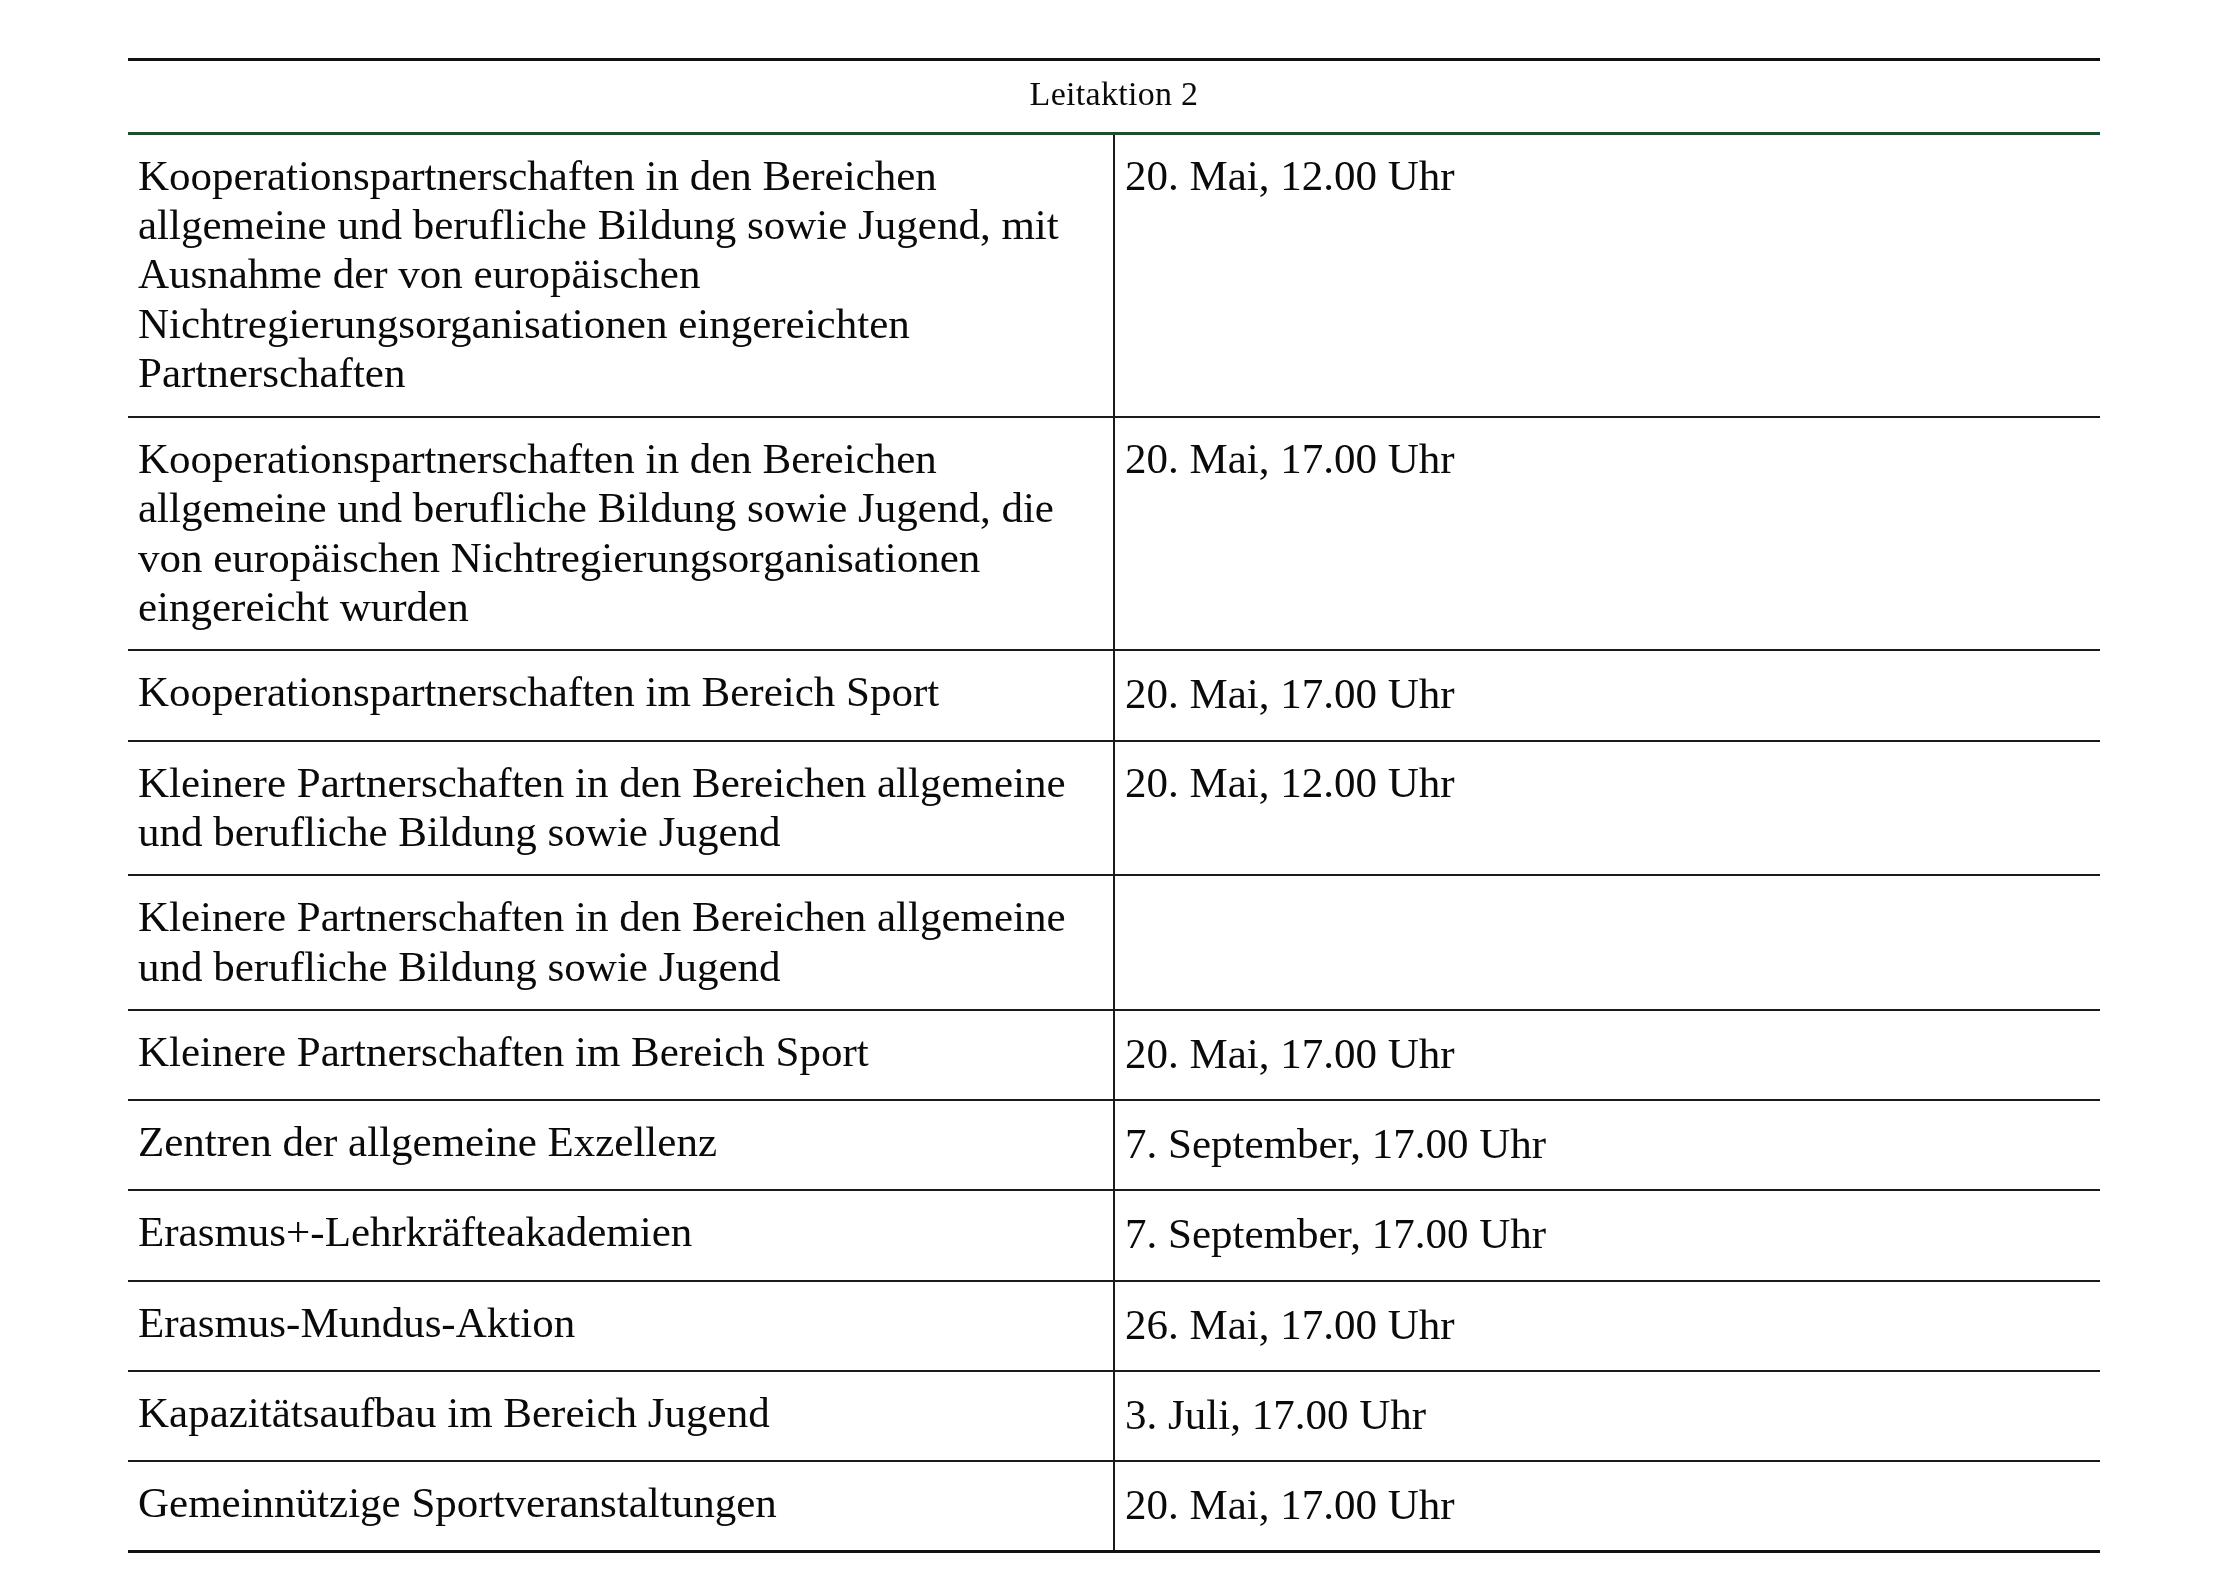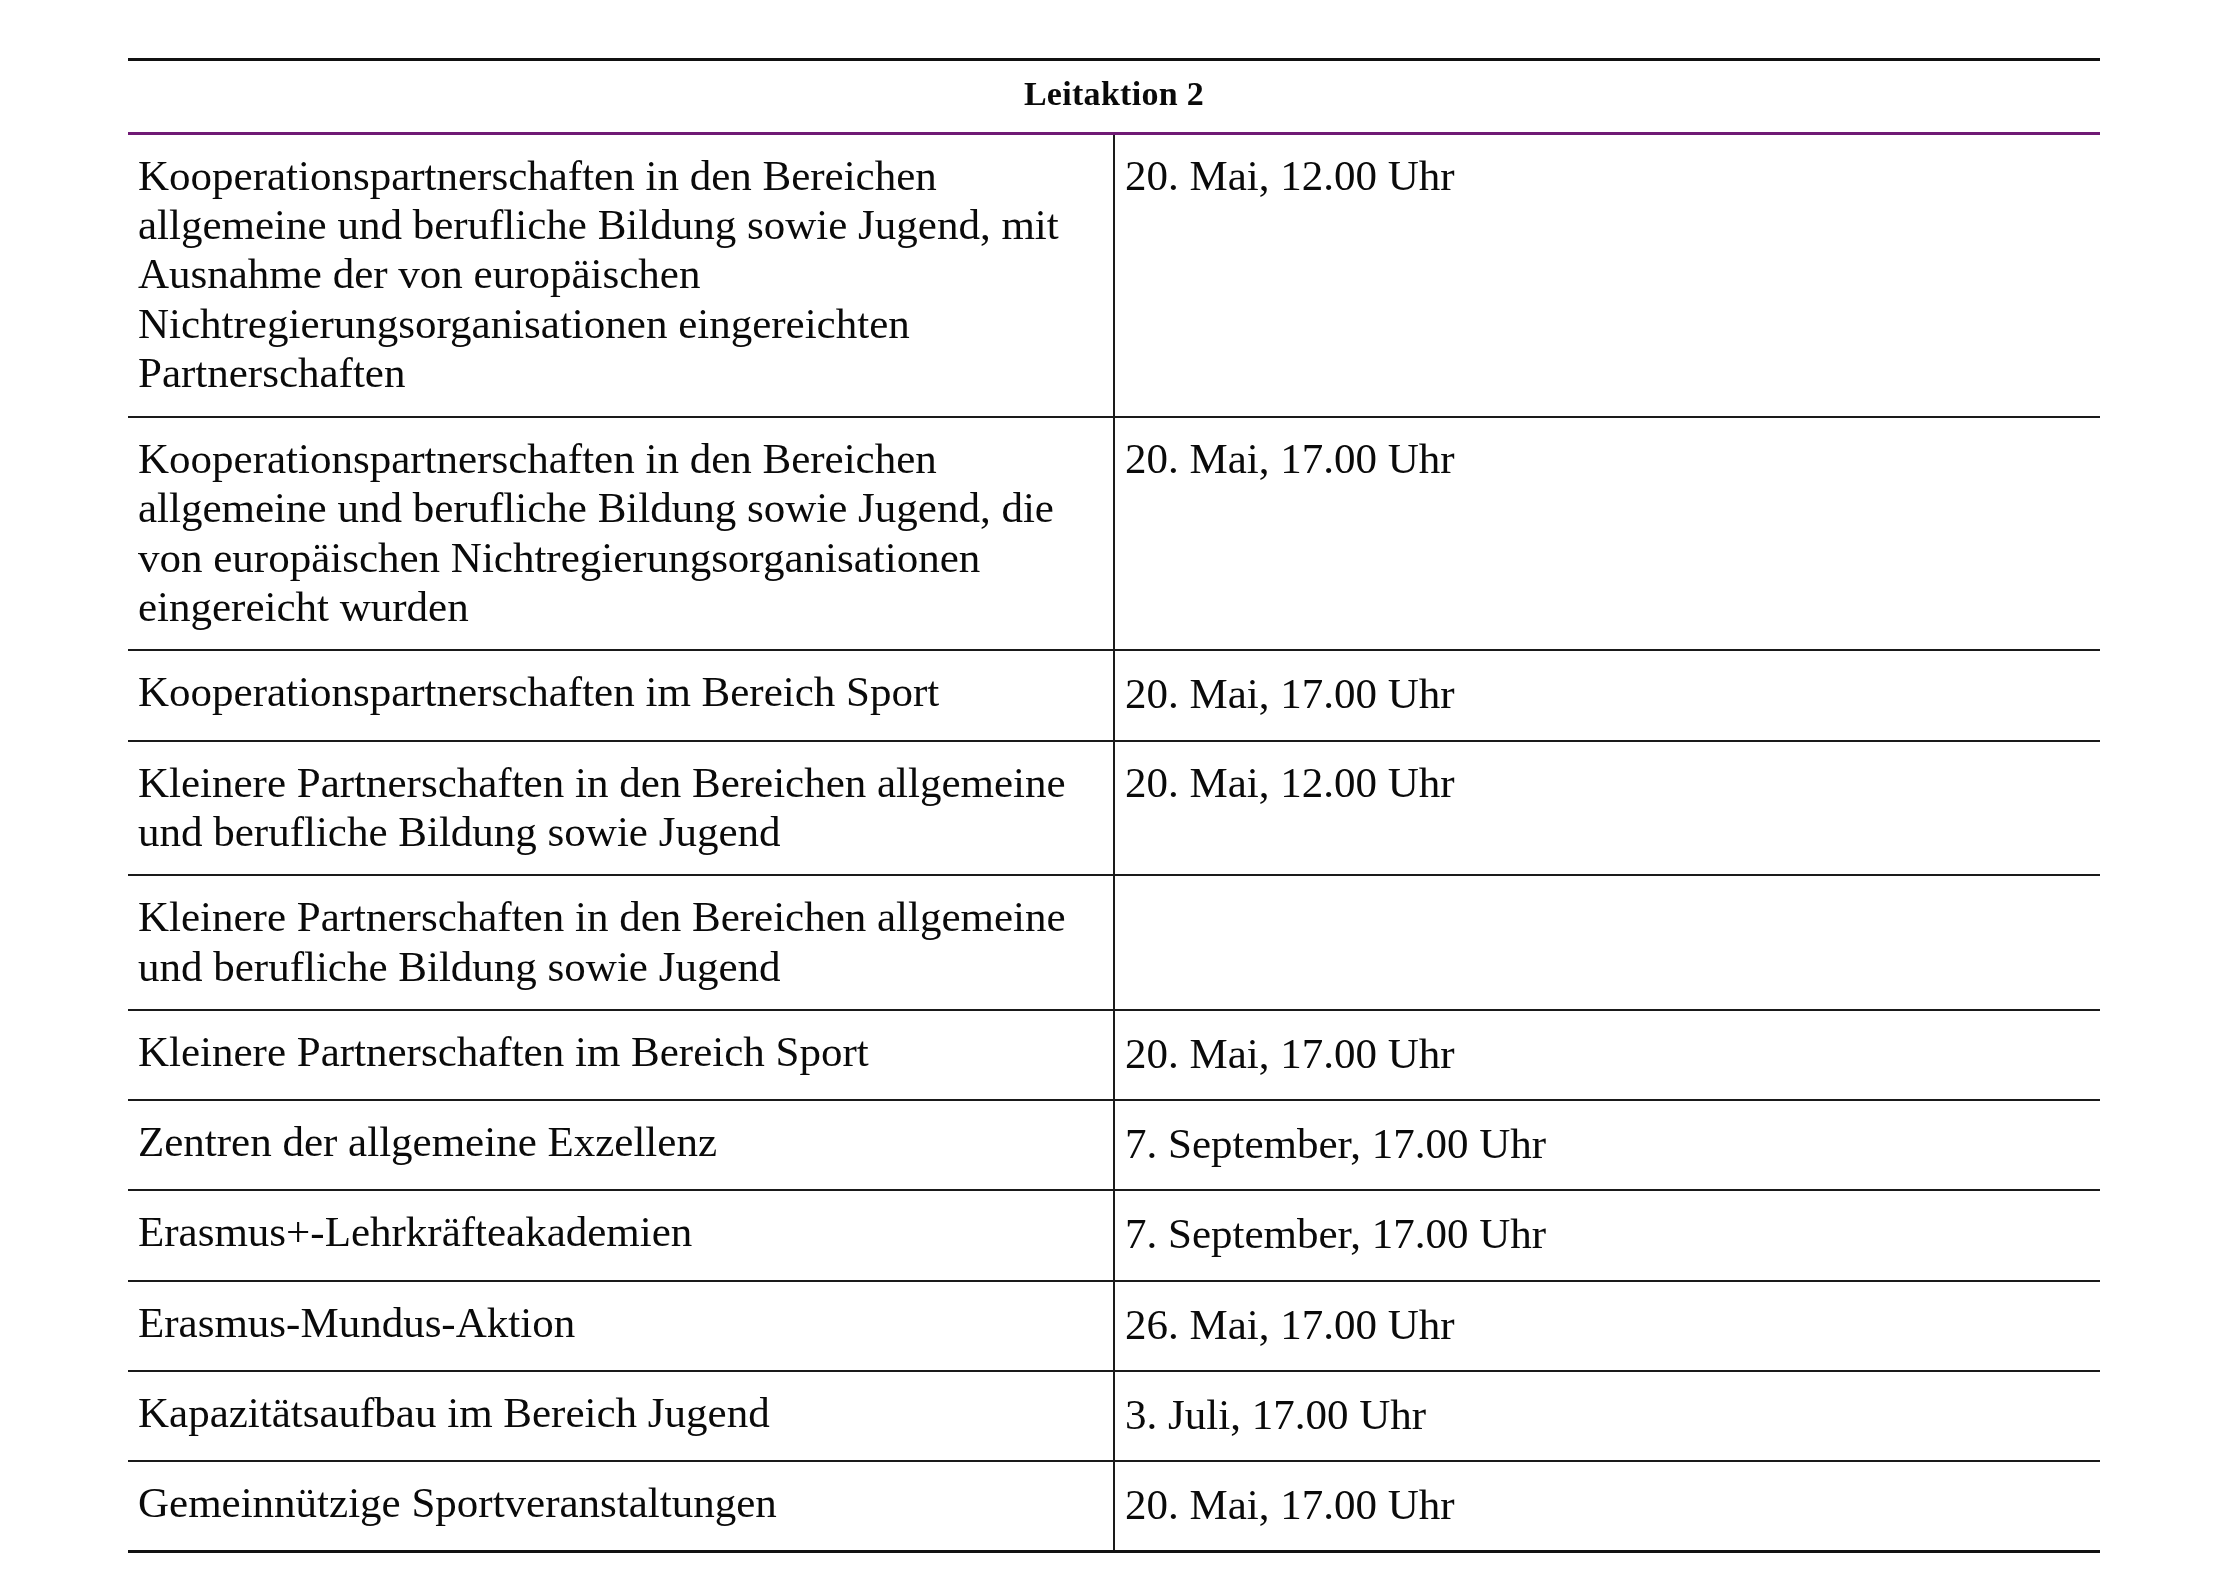--- a/index.html
+++ b/index.html
@@ -47,25 +47,25 @@
   }
   .rule-bottom {
     width: 1972px;
     height: 0;
     border-top: 3px solid #111;
     margin: 0;
   }
 
   thead th.header-cell {
     text-align: center;
-    font-weight: bold;
+    font-weight: normal;
     font-size: 34px;
     line-height: 1.25;
     padding: 12px 0 16px 0;
-    border-bottom: 3px solid #701a75;
+    border-bottom: 3px solid #14532d;
     letter-spacing: 0.3px;
   }
 
   tbody td {
     vertical-align: top;
     border-bottom: 2.5px solid #1a1a1a;
     font-size: 43px;
     line-height: 1.165;
   }
 

